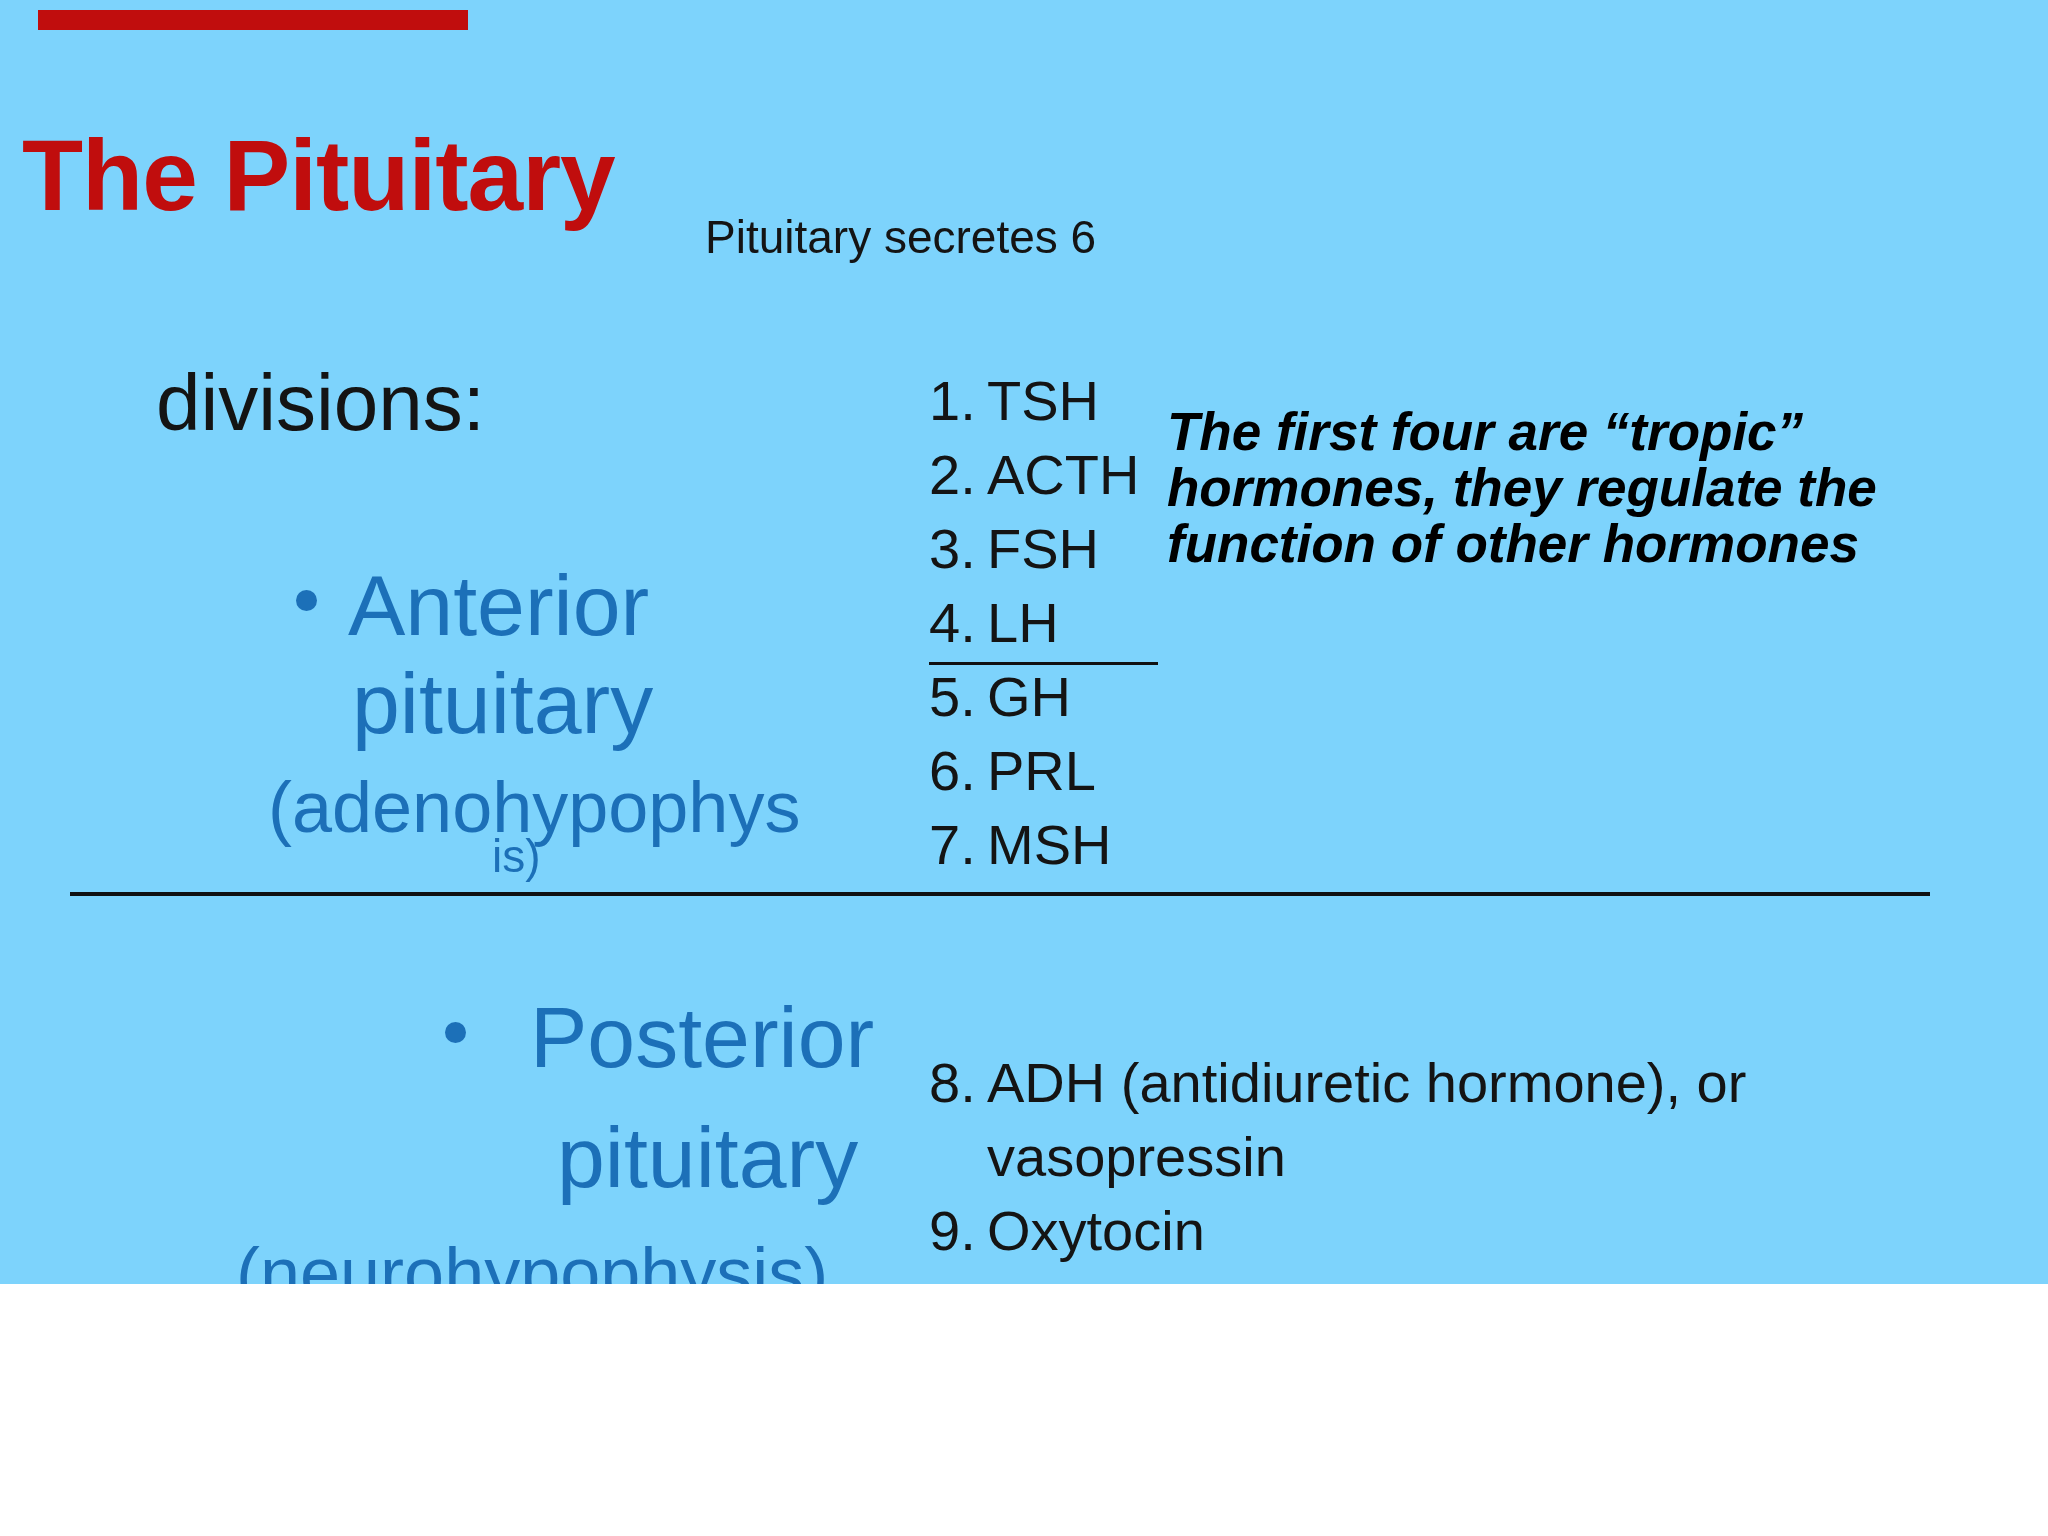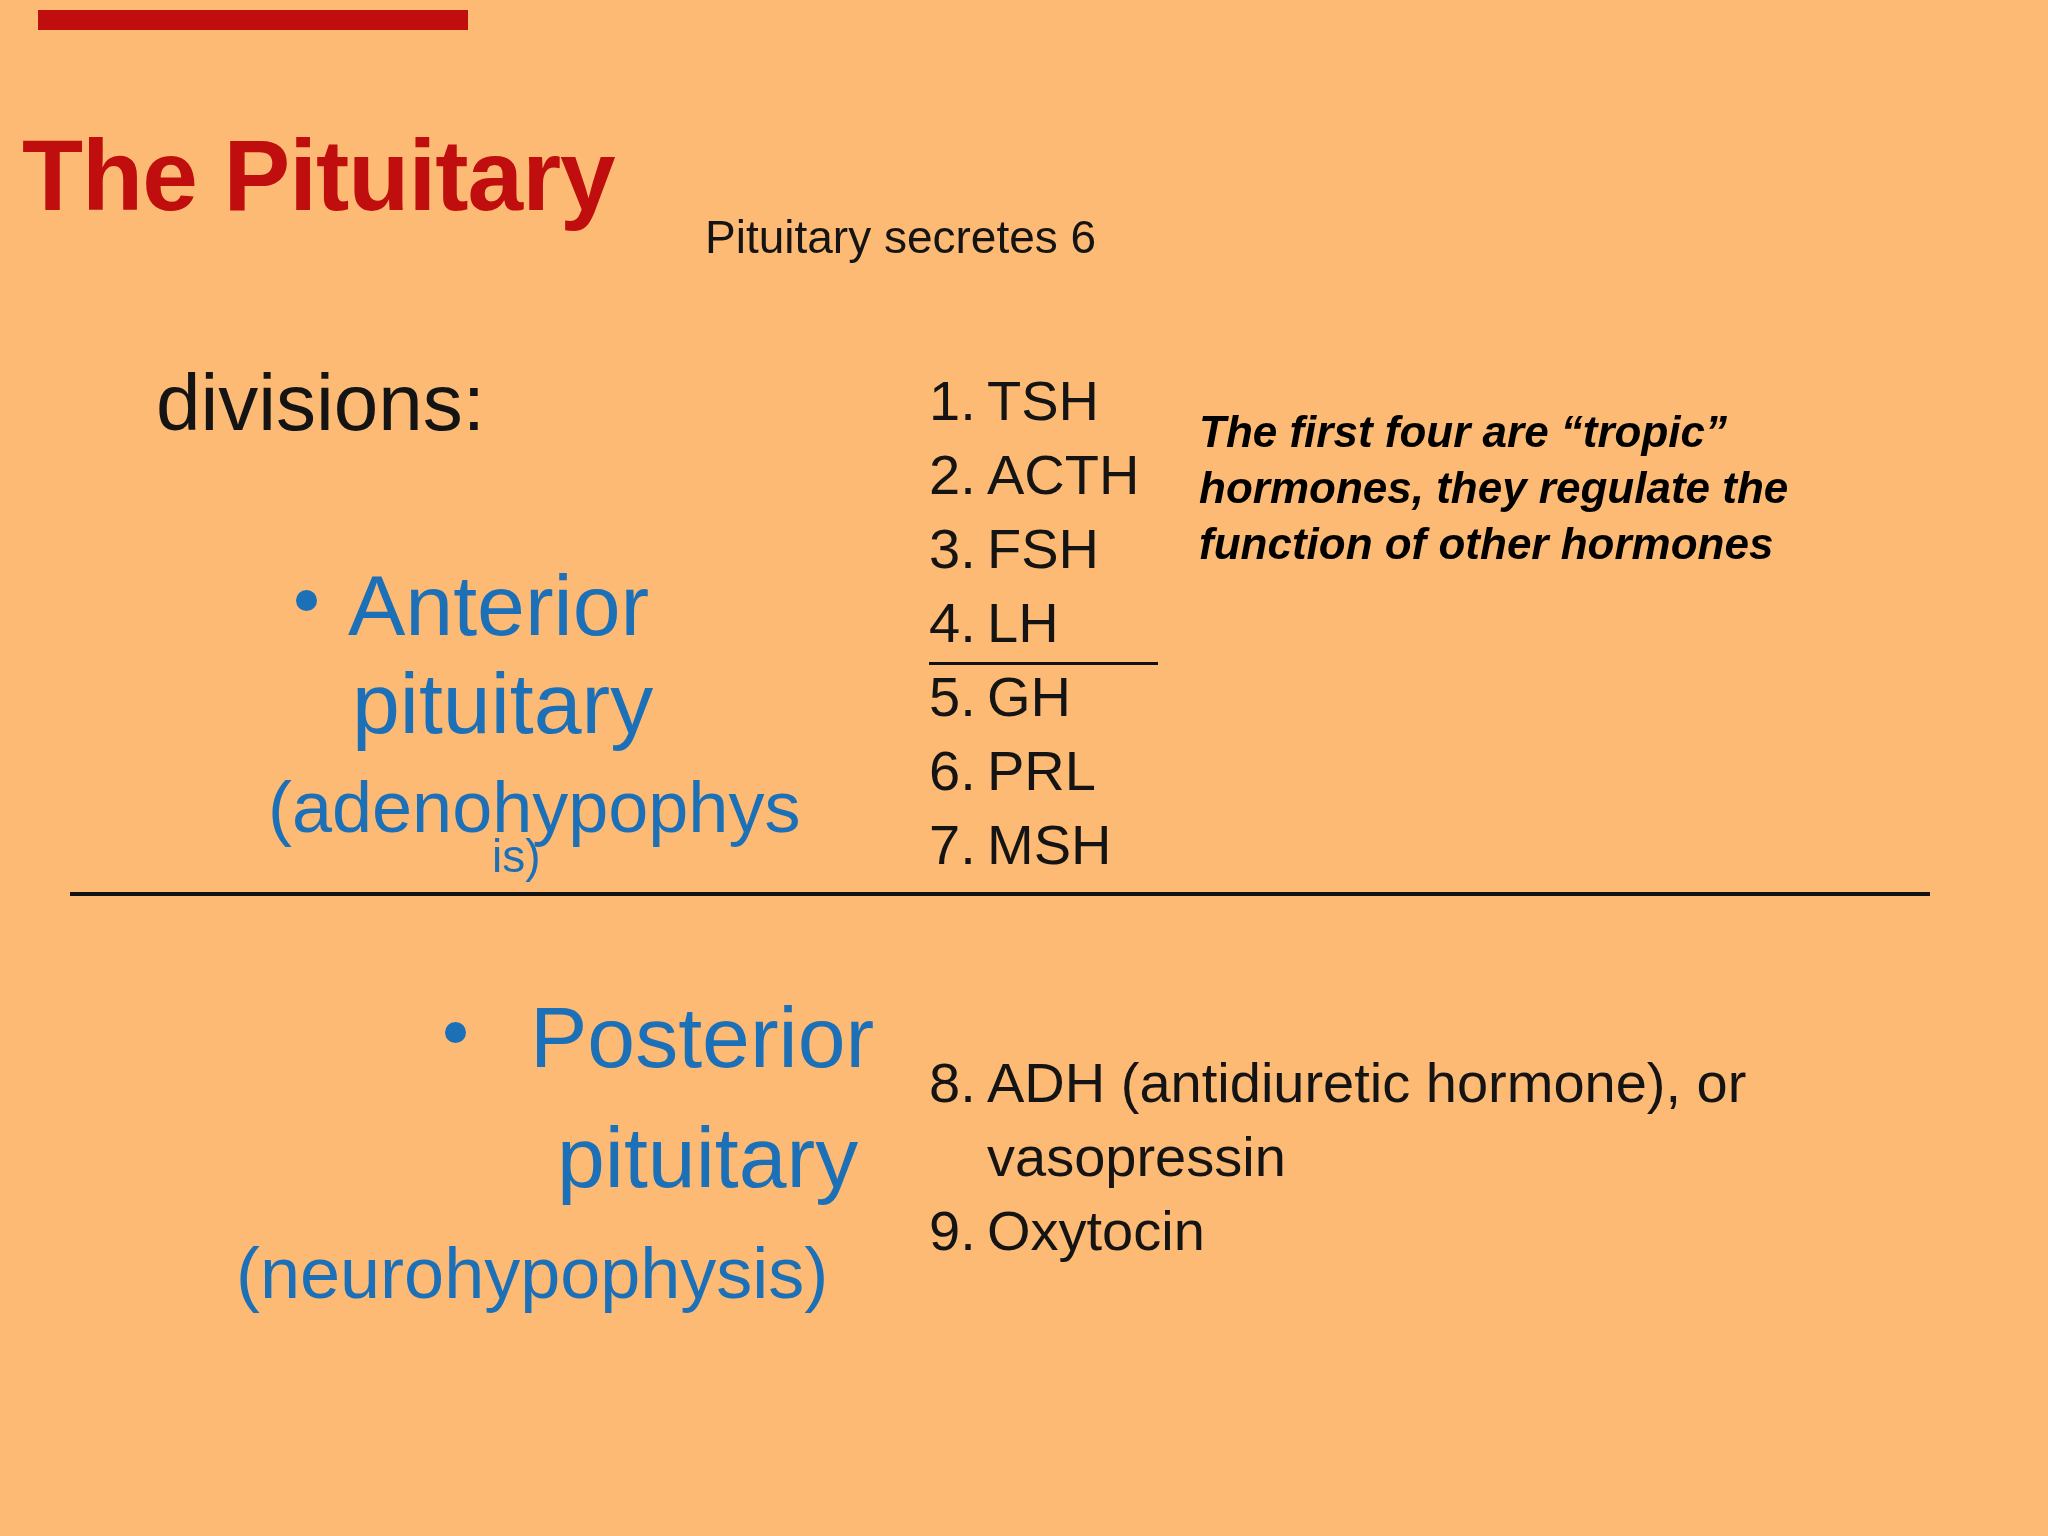--- a/index.html
+++ b/index.html
@@ -1,19 +1,19 @@
 <!DOCTYPE html>
 <html><head>
 <meta charset="utf-8">
 <style>
   html,body{margin:0;padding:0;background:#ffffff;}
   .slide{
     position:relative;
-    width:2048px;height:1536px;
-    background:#fdba74;
+    width:2048px;height:1284px;
+    background:#7dd3fc;
     overflow:hidden;
     font-family:"Liberation Sans","DejaVu Sans",sans-serif;
   }
   .abs{position:absolute;white-space:nowrap;}
   .top-bar{
     position:absolute;left:38px;top:10px;width:430px;height:20px;
     background:#C00D0D;
   }
   .title{
     left:22px;top:120px;
@@ -44,22 +44,22 @@
     left:929px;top:364px;
     font-size:56px;color:#141414;
   }
   .h-row{display:flex;height:74px;line-height:74px;}
   .h-num{width:58px;flex:0 0 58px;}
   .list-underline{
     position:absolute;left:929px;top:662px;width:229px;height:3px;
     background:#111111;
   }
   .tropic-note{
-    left:1199px;top:404px;
-    font-size:44px;line-height:56px;
+    left:1167px;top:404px;
+    font-size:53px;line-height:56px;
     font-weight:bold;font-style:italic;color:#000000;
   }
   .divider{
     position:absolute;left:70px;top:892px;width:1860px;height:4px;
     background:#111111;
   }
   .post-list{
     left:929px;top:1046px;
     font-size:56px;color:#141414;
   }

